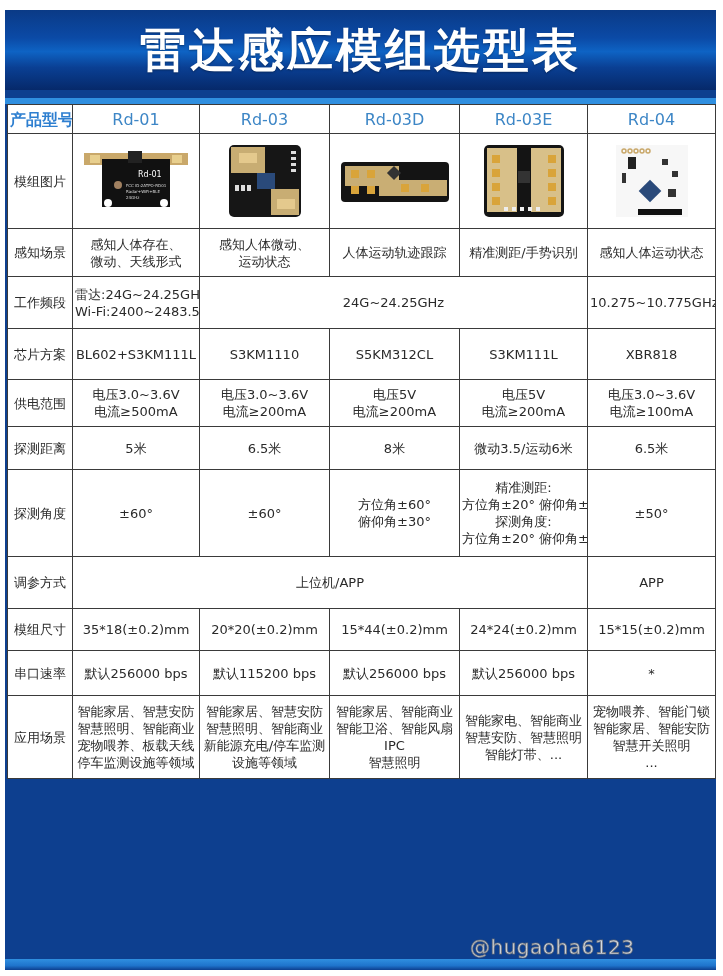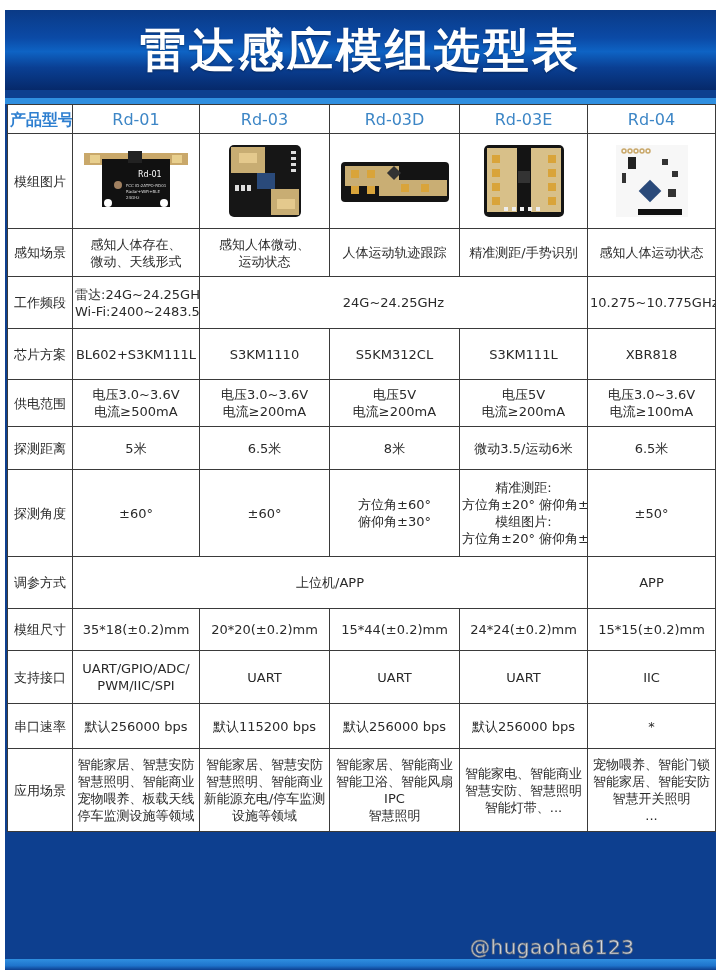--- a/index.html
+++ b/index.html
@@ -248,21 +248,21 @@
       <td class="rh">探测角度</td>
       <td>±60°</td>
       <td>±60°</td>
       <td>
             <div>方位角±60°</div>
             <div>俯仰角±30°</div>
           </td>
       <td class="tiny nw">
         <div>精准测距:</div>
         <div>方位角±20° 俯仰角±45°</div>
-        <div>模组图片:</div>
+        <div>探测角度:</div>
         <div>方位角±20° 俯仰角±40°</div>
       </td>
       <td>±50°</td>
     </tr>
 
     <tr style="height:52px">
       <td class="rh">调参方式</td>
       <td colspan="4">上位机/APP</td>
       <td>APP</td>
     </tr>
@@ -271,31 +271,20 @@
     <tr style="height:42px">
       <td class="rh">模组尺寸</td>
       <td>35*18(±0.2)mm</td>
       <td>20*20(±0.2)mm</td>
       <td>15*44(±0.2)mm</td>
       <td>24*24(±0.2)mm</td>
       <td>15*15(±0.2)mm</td>
     </tr>
 
 
-    <tr style="height:53px">
-      <td class="rh">支持接口</td>
-      <td>
-            <div>UART/GPIO/ADC/</div>
-            <div>PWM/IIC/SPI</div>
-          </td>
-      <td>UART</td>
-      <td>UART</td>
-      <td>UART</td>
-      <td>IIC</td>
-    </tr>
 
 
     <tr style="height:45px">
       <td class="rh">串口速率</td>
       <td class="nw">默认256000 bps</td>
       <td class="nw">默认115200 bps</td>
       <td class="nw">默认256000 bps</td>
       <td class="nw">默认256000 bps</td>
       <td>*</td>
     </tr>

